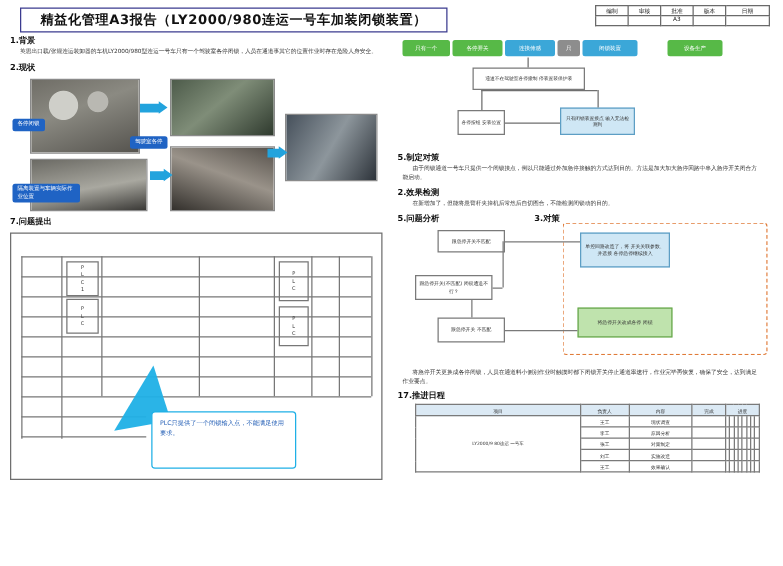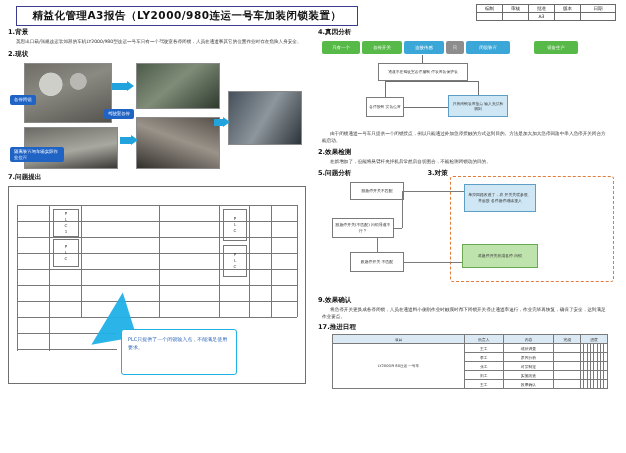--- a/index.html
+++ b/index.html
@@ -217,21 +217,20 @@
         <span class="vtxt">回路</span>
       </div>
 
       <div class="callout-tail"></div>
       <div class="callout">PLC只提供了一个闭锁输入点，不能满足使用要求。</div>
     </div>
   </div>
 
   <div class="colR">
 
-    <div class="sec">4.真因分析</div>
 
     <div class="fish">
       <div class="fbar fgreen" style="left:0px;top:2px;width:38px">只有一个</div>
       <div class="fbar fgreen" style="left:40px;top:2px;width:40px">各停开关</div>
       <div class="fbar fblue" style="left:82px;top:2px;width:40px">连接传感</div>
       <div class="fbar fgray" style="left:124px;top:2px;width:18px">只</div>
       <div class="fbar fblue" style="left:144px;top:2px;width:44px">闭锁装置</div>
       <div class="fbar fgreen" style="left:212px;top:2px;width:44px">设备生产</div>
 
       <div class="fnode" style="left:56px;top:24px;width:90px;height:18px">通道不在驾驶室各停撤制
@@ -241,20 +240,21 @@
       <div class="fnode blue" style="left:126px;top:56px;width:60px;height:22px">只有闭锁装置接点
 输入无法检测到</div>
 
       <div class="fconn" style="left:100px;top:16px;width:1px;height:8px"></div>
       <div class="fconn" style="left:63px;top:42px;width:1px;height:16px"></div>
       <div class="fconn" style="left:63px;top:42px;width:93px;height:1px"></div>
       <div class="fconn" style="left:156px;top:42px;width:1px;height:14px"></div>
       <div class="fconn" style="left:82px;top:68px;width:44px;height:1px"></div>
     </div>
 
+    <div class="sec">5.制定对策</div>
     <div class="body-txt" style="margin-left:4px;width:286px">由于闭锁通道一号车只提供一个闭锁接点，例以只能通过外加急停接触的方式达到目的。方法是加大加大急停回路中串入急停开关闭合方能启动。</div>
 
     <div class="sec" style="margin-top:3px">2.效果检测</div>
     <div class="body-txt" style="margin-left:4px;width:286px">在新增加了，但能将悬臂杆夹掉机后常然后自切图合，不能检测闭锁动的目的。</div>
 
     <div style="display:flex;gap:6px;margin-top:3px">
       <div class="sec" style="margin:0">5.问题分析</div>
       <div class="sec" style="margin:0 0 0 70px">3.对策</div>
     </div>
 
@@ -273,21 +273,20 @@
       <div class="tree-node green" style="left:140px;top:66px;width:76px;height:24px">将急停开关改成各停
 闭锁</div>
 
       <div class="tline" style="left:82px;top:13px;width:60px;height:1px"></div>
       <div class="tline" style="left:72px;top:50px;width:8px;height:1px"></div>
       <div class="tline" style="left:80px;top:13px;width:1px;height:37px"></div>
       <div class="tline" style="left:82px;top:84px;width:58px;height:1px"></div>
       <div class="tline" style="left:55px;top:60px;width:1px;height:14px"></div>
     </div>
 
-    <div class="sec" style="margin-top:2px">9.效果确认</div>
     <div class="body-txt" style="margin-left:4px;width:286px">将急停开关更换成各停闭锁，人员在通道料小侧别作业时触摸时都下闭锁开关停止通道率速行，作业完毕再恢复，确保了安全，达到满足作业要点。</div>
 
     <div class="sec" style="margin-top:3px">17.推进日程</div>
 
     <div class="gantt">
       <table class="gt">
         <thead>
           <tr>
             <th rowspan="1">项目</th>
             <th>负责人</th>

